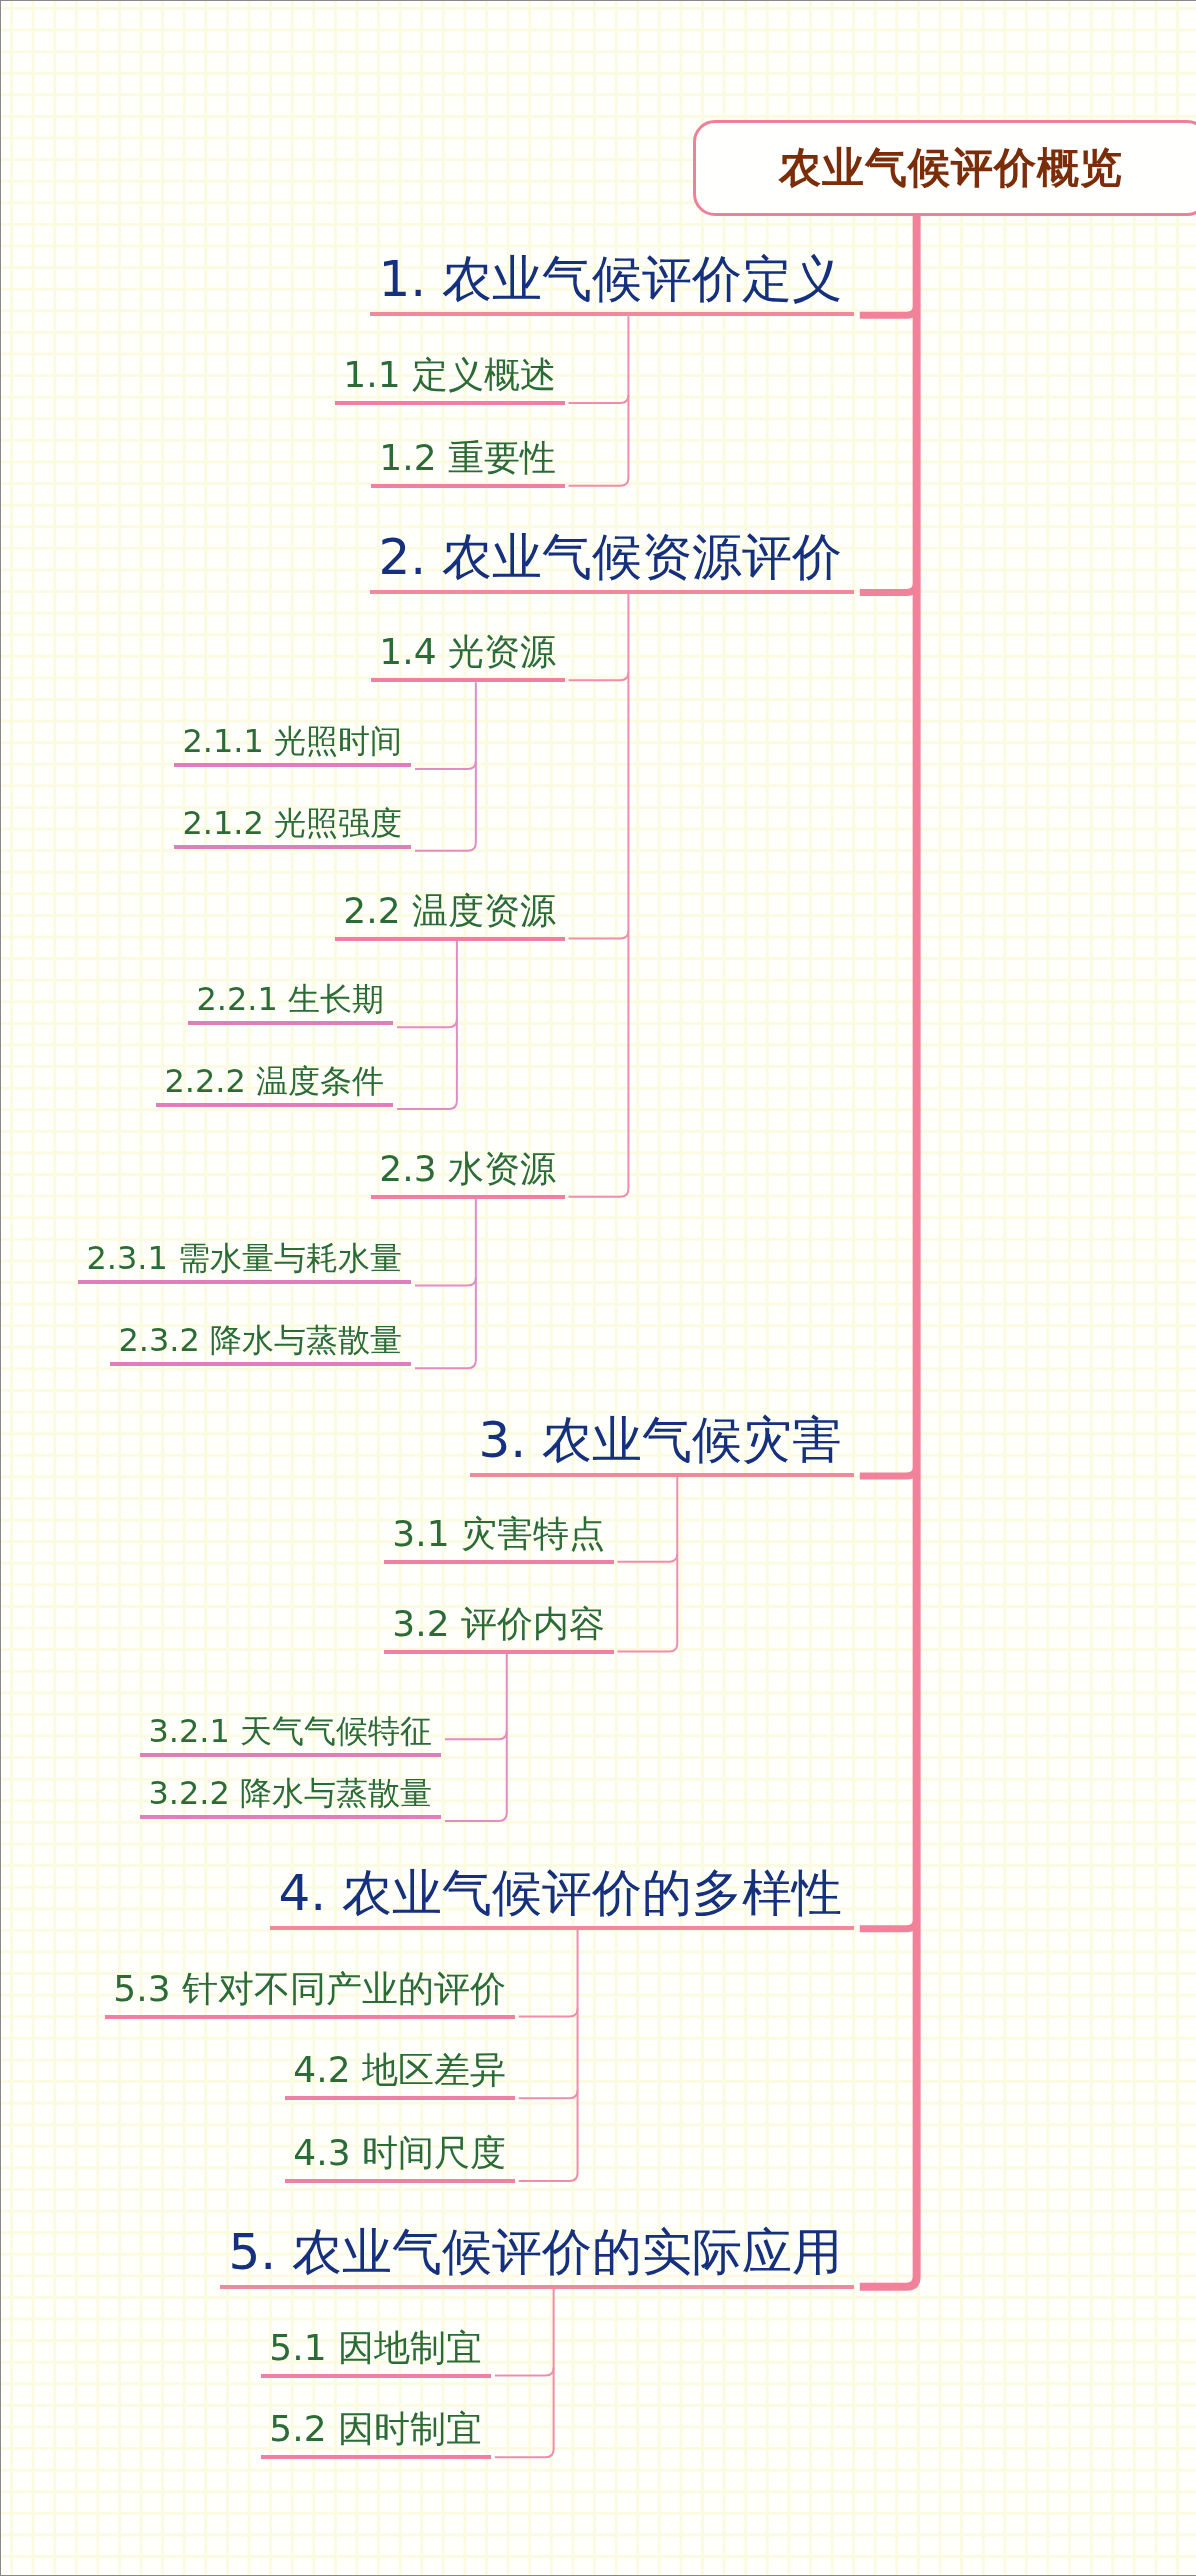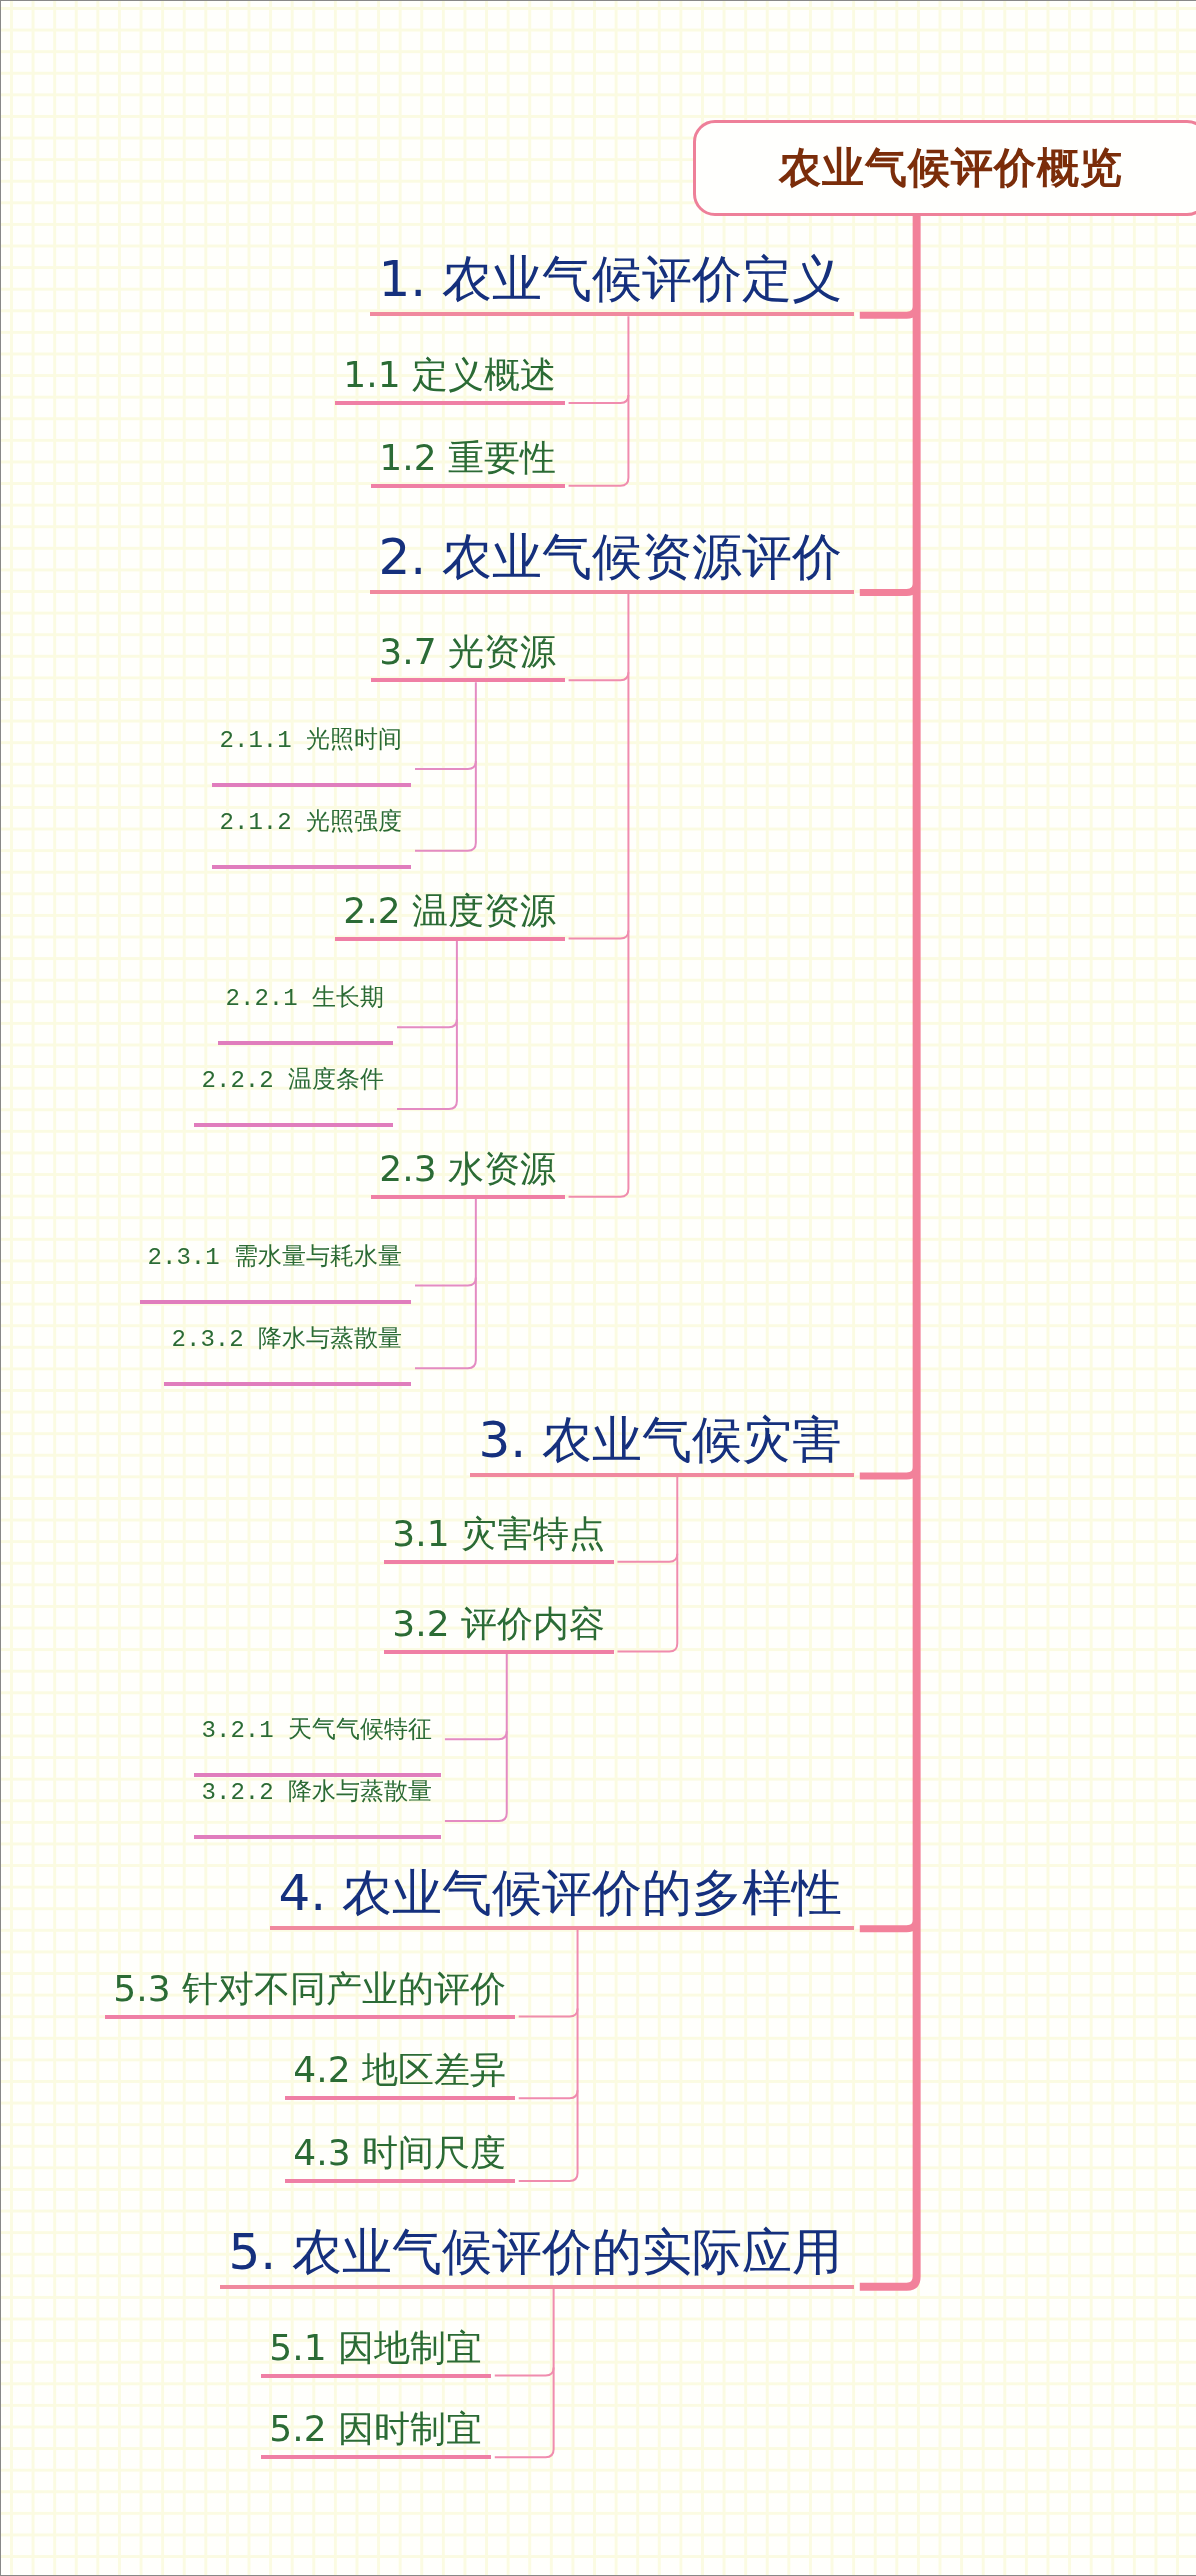--- a/index.html
+++ b/index.html
@@ -79,26 +79,25 @@
       border-bottom: 4px solid var(--l1-underline);
     }
     .node.l2 {
       font-size: 36px;
       line-height: 44px;
       color: var(--l2-text);
       padding: 0 9px 4px 8px;
       border-bottom: 4px solid var(--l2-underline);
     }
     .node.l3 {
-      font-size: 24px;
+      font-size: 32px;
       line-height: 44px;
       color: var(--l3-text);
-      padding: 0 9px 20px 8px;
+      padding: 0 9px 0 8px;
       border-bottom: 4px solid var(--l3-underline);
-      font-family: Liberation Mono, monospace;
     }
   </style>
 </head>
 <body>
 
 <div class="page">
 
   <svg class="connectors" viewBox="0 0 1200 2583" xmlns="http://www.w3.org/2000/svg">
 
     <path class="trunk" d="M918 215 V2282 Q918 2292 908 2292 H861"></path>
@@ -148,21 +147,21 @@
     <span>1.1 定义概述</span>
   </div>
   <div class="node l2" style="right:631px; top:435px;">
     <span>1.2 重要性</span>
   </div>
 
   <div class="node l1" style="right:342px; top:526px;">
     <span>2. 农业气候资源评价</span>
   </div>
   <div class="node l2" style="right:631px; top:629px;">
-    <span>3.7 光资源</span>
+    <span>1.4 光资源</span>
   </div>
   <div class="node l3" style="right:785px; top:718px;">
     <span>2.1.1 光照时间</span>
   </div>
   <div class="node l3" style="right:785px; top:800px;">
     <span>2.1.2 光照强度</span>
   </div>
   <div class="node l2" style="right:631px; top:888px;">
     <span>2.2 温度资源</span>
   </div>

